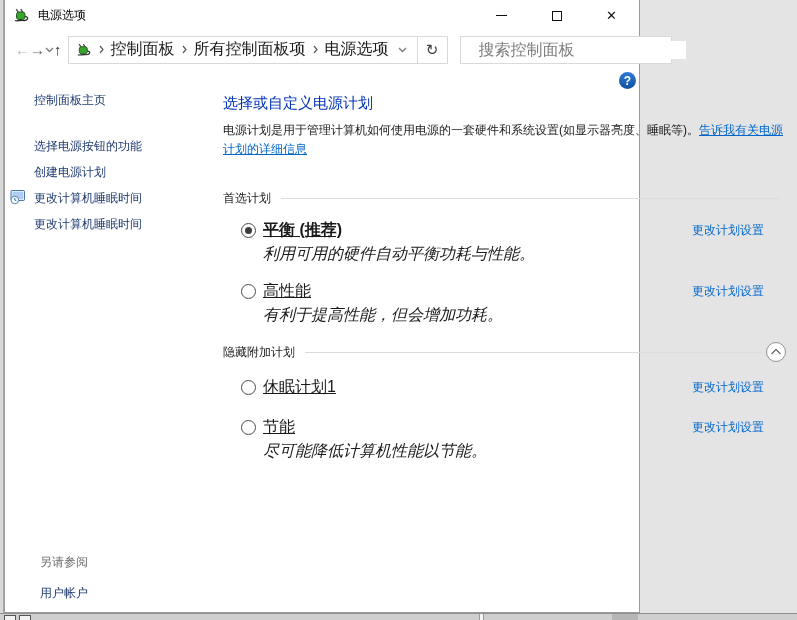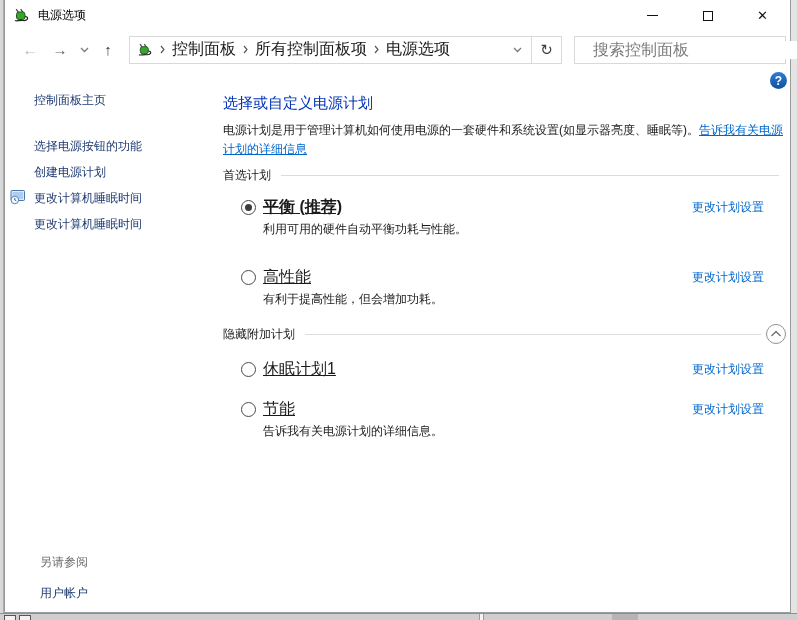--- a/index.html
+++ b/index.html
@@ -8,21 +8,21 @@
   body { background:#e4e4e4; position:relative; }
 
   
   .bg-left { position:absolute; left:0; top:0; width:4px; height:620px; background:#d8d8d8; border-right:1px solid #a9a9a9; }
   .bg-bottom { position:absolute; left:0; top:613px; width:797px; height:7px; background:#cfcfcf; border-top:1px solid #8f8f8f; }
   .bg-bottom .chip { position:absolute; top:1px; width:12px; height:9px; background:#f2f2f2; border:1px solid #555; }
   .bg-bottom .divider { position:absolute; top:0; width:5px; height:7px; background:#f5f5f5; border-left:1px solid #9a9a9a; border-right:1px solid #9a9a9a; }
   .bg-bottom .block { position:absolute; top:0; width:26px; height:7px; background:#b5b5b5; }
 
   
-  .window { position:absolute; left:4px; top:0; width:787px; height:613px;
+  .window { position:absolute; left:4px; top:0; width:636px; height:613px;
     background:#0f766e; border:1px solid #9b9b9b; border-top:none; }
 
   
   .titlebar { height:31px; display:flex; align-items:center; padding-left:8px; background:#fff; }
   .titlebar .app-icon { width:17px; height:17px; flex:0 0 auto; }
   .titlebar .title { margin-left:8px; font-size:12px; color:#000; }
   .titlebar .spacer { flex:1; }
   .caption-btn { width:55px; height:31px; display:flex; align-items:center; justify-content:center; color:#111; }
   .caption-btn .min-glyph { width:11px; height:1px; background:#111; display:block; }
   .caption-btn .max-glyph { width:10px; height:10px; border:1px solid #111; display:block; }
@@ -69,38 +69,38 @@
   .see-also { position:absolute; left:35px; top:486px; }
   .see-also .sa-header { font-size:12px; color:#6e6e6e; }
   .see-also .sa-link { margin-top:14px; font-size:12px; color:#1e3a70; cursor:pointer; }
 
   
   .main { position:absolute; left:218px; top:0; width:563px; }
   .page-title { margin-top:26px; font-size:15px; font-weight:400; color:#0033b8; }
   .intro { margin-top:8px; font-size:12px; line-height:19px; color:#1a1a1a; }
   .intro a { color:#0066cc; text-decoration:underline; cursor:pointer; }
 
-  .section-header { margin-top:8px; display:flex; align-items:center; }
+  .section-header { margin-top:31px; display:flex; align-items:center; }
   .section-header .sec-label { font-size:12px; color:#1a1a1a; white-space:nowrap; }
   .section-header .rule { flex:1; height:1px; background:#dcdcdc; margin-left:10px; }
   .section-header.with-collapse .rule { margin-right:5px; }
   .section-header .rule-endpad { width:7px; }
   .collapse-btn { width:20px; height:20px; border:1px solid #919191; border-radius:50%;
     display:flex; align-items:center; justify-content:center; background:#fff; }
 
   .plan-row { padding-left:18px; }
   .plan-line { display:flex; align-items:center; height:18px; }
   .radio { width:15px; height:15px; border:1px solid #4a4a4a; border-radius:50%; position:relative; flex:0 0 auto; background:#fff; }
   .radio.sel::after { content:""; position:absolute; left:3px; top:3px; width:7px; height:7px; border-radius:50%; background:#3c3c3c; }
   .plan-name { margin-left:7px; font-size:16px; color:#1a1a1a;text-decoration:underline; }
   .plan-name.bold { font-weight:bold; }
   .plan-action { margin-left:auto; margin-right:22px; font-size:12px; color:#0066cc; cursor:pointer; white-space:nowrap; }
-  .plan-desc { margin:5px 0 0 22px; font-size:12px; color:#1a1a1a; }
-
-  .mt14 { margin-top:14px; } .mt15 { margin-top:30px; } .mt16 { margin-top:16px; }
+  .plan-desc { margin:5px 0 0 22px; font-size:16px; color:#1a1a1a;font-style:italic; }
+
+  .mt14 { margin-top:14px; } .mt15 { margin-top:17px; } .mt16 { margin-top:16px; }
   .mt20 { margin-top:16px; } .mt22 { margin-top:22px; }
 </style>
 </head>
 <body>
 
 <div class="bg-left"></div>
 <div class="bg-bottom">
   <div class="chip" style="left:4px"></div>
   <div class="chip" style="left:19px"></div>
   <div class="divider" style="left:479px"></div>
@@ -263,18 +263,18 @@
           <a class="plan-action">更改计划设置</a>
         </div>
       </div>
 
       <div class="plan-row mt22">
         <div class="plan-line">
           <span class="radio"></span>
           <span class="plan-name">节能</span>
           <a class="plan-action">更改计划设置</a>
         </div>
-        <div class="plan-desc">告诉我有关电源计划的详细信息。</div>
+        <div class="plan-desc">尽可能降低计算机性能以节能。</div>
       </div>
 
     </div>
   </div>
 </div>
 
 </body></html>

